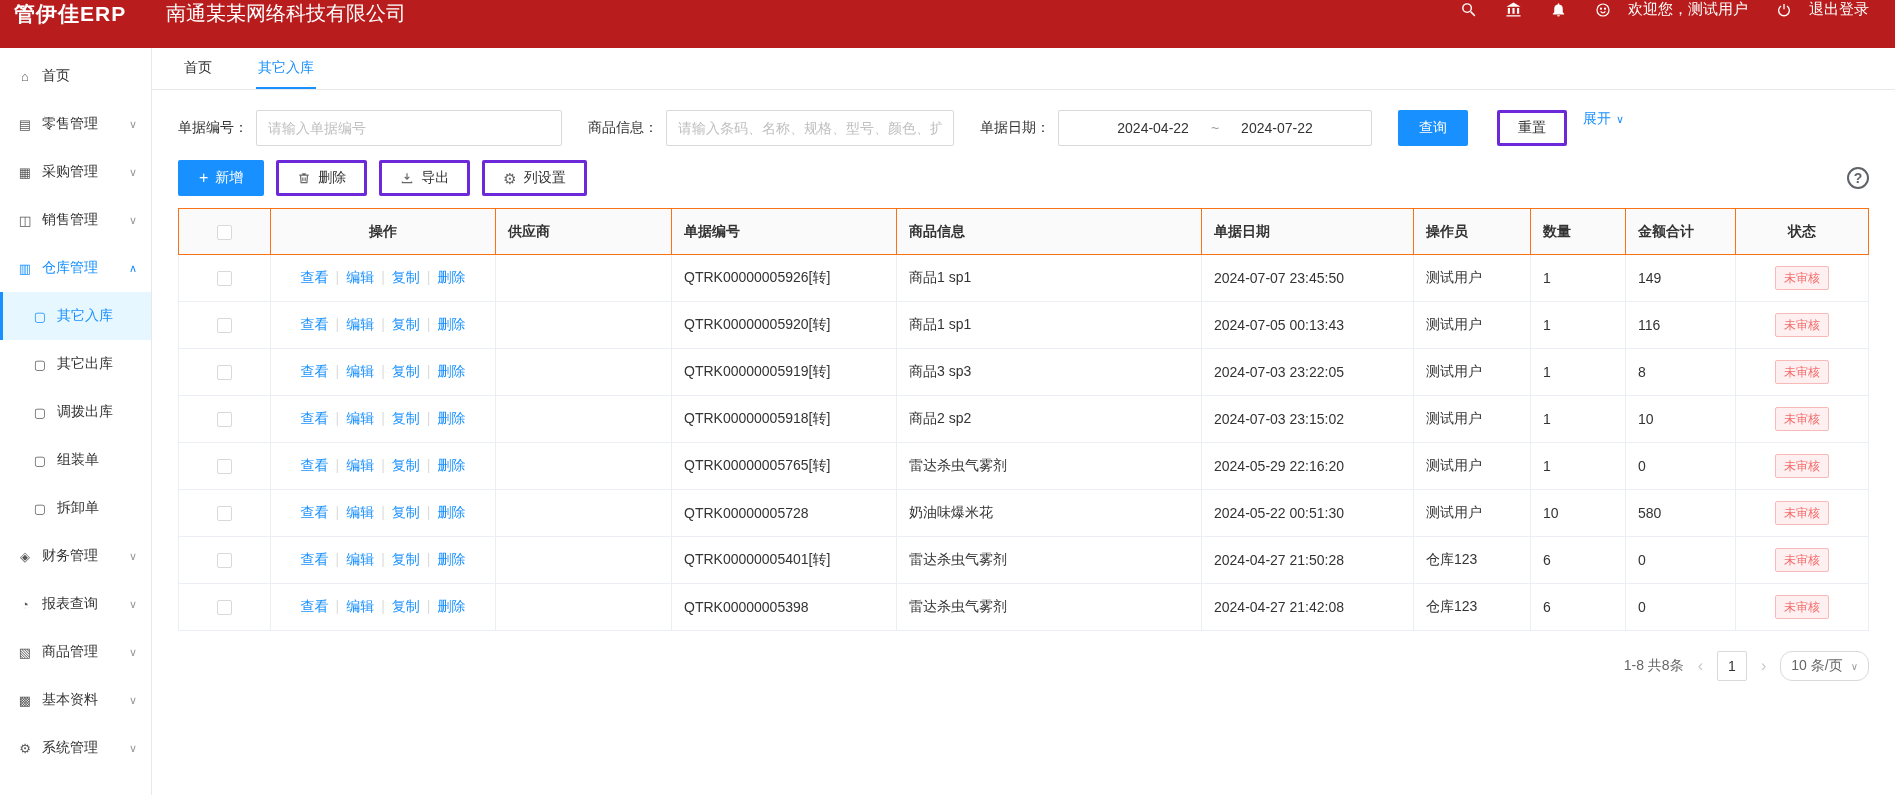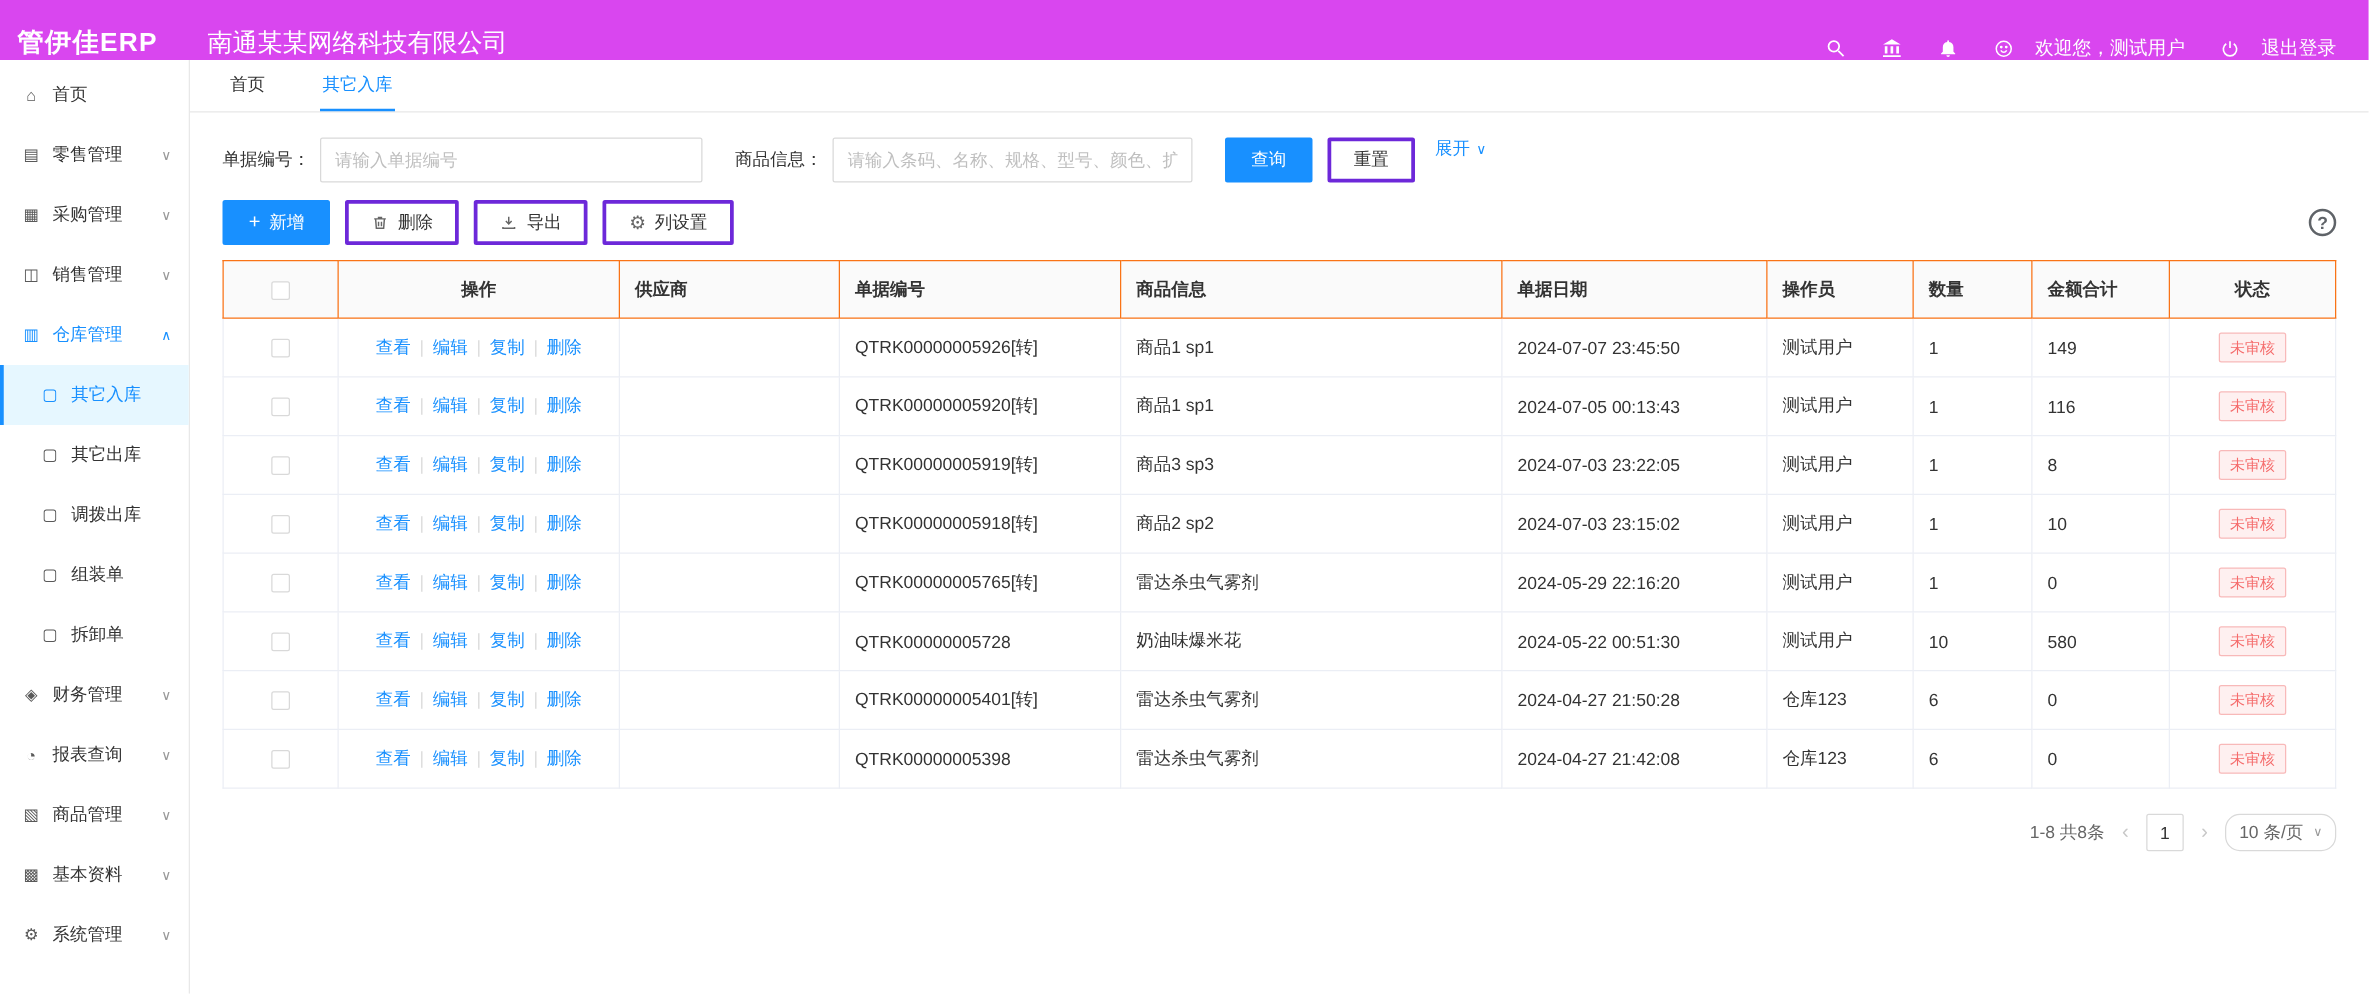--- a/index.html
+++ b/index.html
@@ -5,21 +5,21 @@
   *{box-sizing:border-box;margin:0;padding:0}
   html,body{height:100%}
   body{
     width:1895px;height:795px;overflow:hidden;background:#fff;
     font-family:"Liberation Sans","DejaVu Sans",sans-serif;
     font-size:14px;color:#333;
   }
   .app{display:flex;flex-direction:column;height:795px}
 
   
-  .topbar{height:48px;background:#d946ef;display:flex;align-items:flex-end;color:#fff;flex-shrink:0}
+  .topbar{height:48px;background:#b91c1c;display:flex;align-items:flex-start;color:#fff;flex-shrink:0}
   .logo{width:152px;padding-left:14px;font-size:21px;font-weight:bold;letter-spacing:1px;white-space:nowrap}
   .company{font-size:20px;margin-left:14px;white-space:nowrap}
   .top-right{margin-left:auto;display:flex;align-items:center;gap:28px;padding-right:26px;font-size:15px}
   .hicon{display:inline-flex;align-items:center;cursor:pointer}
   .hicon svg{width:17px;height:17px}
   .welcome,.logout{display:inline-flex;align-items:center;gap:17px;cursor:pointer;white-space:nowrap}
   .welcome svg,.logout svg{width:16px;height:16px}
 
   
   .main{flex:1;display:flex;min-height:0}
@@ -46,21 +46,21 @@
   .fgroup{display:flex;align-items:center}
   .fgroup + .fgroup{margin-left:26px}
   .flabel{color:#333;white-space:nowrap;margin-right:8px}
   .finput{width:306px;height:36px;border:1px solid #d9d9d9;border-radius:2px;padding:0 11px;font-size:14px;color:#333;outline:none;font-family:inherit}
   .finput::placeholder{color:#bfbfbf}
   .finput.wide{width:288px}
   .daterange{width:314px;height:36px;border:1px solid #d9d9d9;border-radius:2px;display:flex;align-items:center;justify-content:center;gap:22px;color:#333;cursor:pointer;background:#fff}
   .dsep{color:#999}
   .btn{height:36px;padding:0 18px;border:3px solid #6d28d9;background:#fff;border-radius:2px;font-size:14px;color:#333;cursor:pointer;display:inline-flex;align-items:center;gap:7px;font-family:inherit;white-space:nowrap}
   .btn-primary{background:#1890ff;border-color:#1890ff;color:#fff}
-  .ml26{margin-left:26px}.ml12{margin-left:12px}
+  .ml26{margin-left:26px}.ml12{margin-left:29px}
   .expand-link{color:#1890ff;margin-left:16px;cursor:pointer;display:inline-flex;align-items:center;gap:5px;white-space:nowrap}
   .expand-link .chev{font-size:11px}
 
   
   .toolbar{display:flex;align-items:center;gap:12px;margin-top:14px}
   .ticon{display:inline-flex}
   .ticon svg{width:14px;height:14px}
   .gear-glyph{color:#666;font-size:15px;line-height:1}
   .plus-glyph{font-size:16px;line-height:1}
   .help-circle{margin-left:auto;width:22px;height:22px;border:2px solid #5f6368;border-radius:50%;display:inline-flex;align-items:center;justify-content:center;font-size:14px;font-weight:bold;color:#5f6368;cursor:pointer}
@@ -221,20 +221,28 @@
 
         <div class="filters">
           <div class="fgroup">
             <span class="flabel">单据编号：</span>
             <input class="finput" placeholder="请输入单据编号" style="">
           </div>
           <div class="fgroup">
             <span class="flabel">商品信息：</span>
             <input class="finput wide" placeholder="请输入条码、名称、规格、型号、颜色、扩展..." style="">
           </div>
+          <div class="fgroup">
+            <span class="flabel">单据日期：</span>
+            <div class="daterange">
+              <span>2024-04-22</span>
+              <span class="dsep">~</span>
+              <span>2024-07-22</span>
+            </div>
+          </div>
           <button class="btn btn-primary ml26">查询</button>
           <button class="btn ml12">重置</button>
           <span class="expand-link">
             <span>展开</span>
             <span class="chev">∨</span>
           </span>
         </div>
 
         <div class="toolbar">
           <button class="btn btn-primary">

